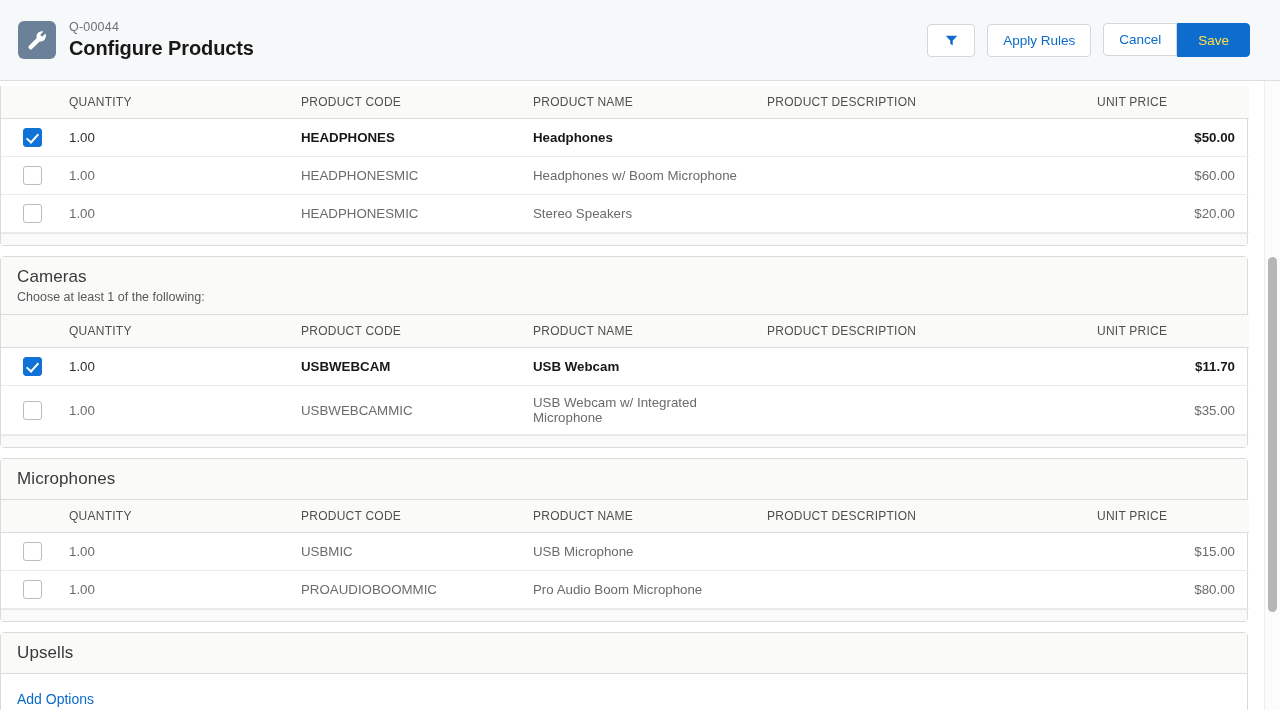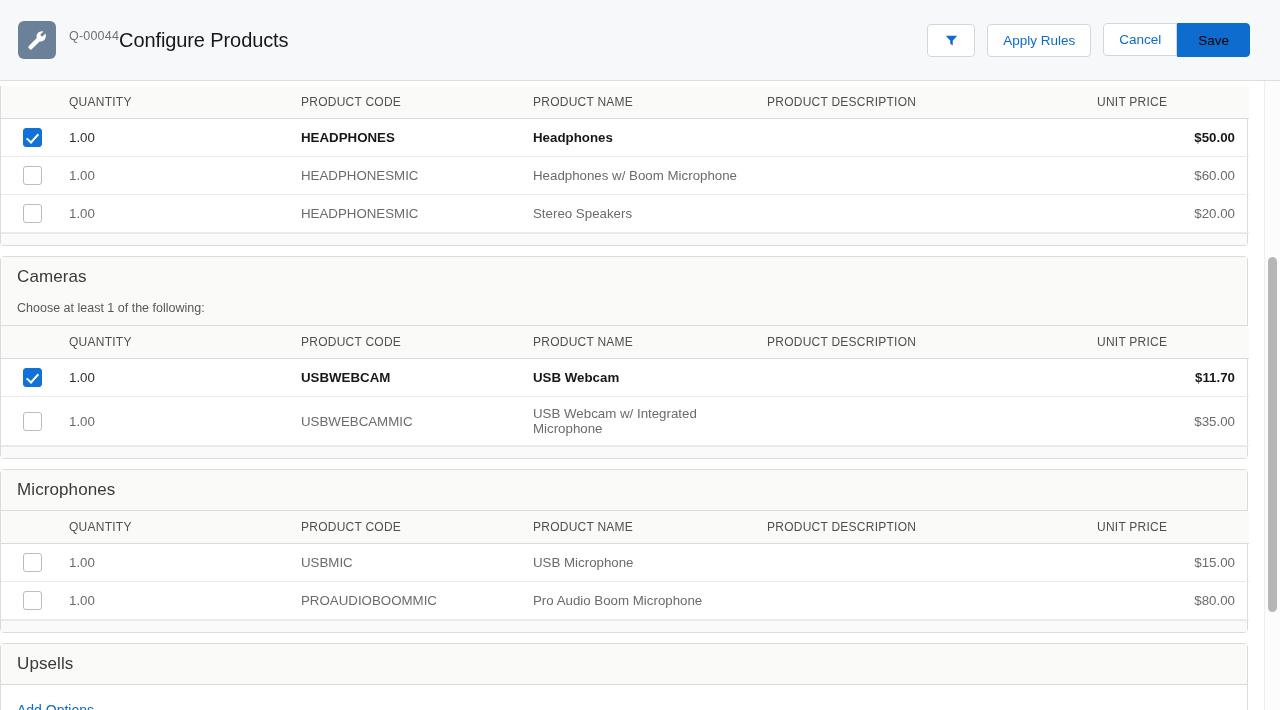--- a/index.html
+++ b/index.html
@@ -23,30 +23,30 @@
   }
   .header-left { display: flex; align-items: center; gap: 13px; }
   .app-icon {
     width: 38px; height: 38px;
     border-radius: 6px;
     background: #6b8199;
     display: flex; align-items: center; justify-content: center;
     flex: 0 0 auto;
   }
   .app-icon svg { width: 22px; height: 22px; display:block; }
-  .title-block { display: flex; flex-direction: row; justify-content: center; line-height: 1.15; }
+  .title-block { display: flex; flex-direction: column; justify-content: center; line-height: 1.15; }
   .record-id {
     font-size: 12.5px;
     color: #6d7278;
     letter-spacing: .2px;
     margin-bottom: 2px;
   }
   .page-title {
     font-size: 20px;
-    font-weight: normal;
+    font-weight: bold;
     color: #181818;
     letter-spacing: -0.1px;
   }
   .header-actions {
     margin-left: auto;
     display: flex;
     align-items: center;
     gap: 12px;
   }
   .btn {
@@ -64,21 +64,21 @@
   }
   .btn-icon { width: 48px; padding: 0; }
   .btn-icon svg { width: 13px; height: 13px; display:block; }
   .btn-group { display: flex; }
   .btn-group .btn { border-radius: 0; }
   .btn-group .btn:first-child { border-radius: 4px 0 0 4px; }
   .btn-group .btn:last-child { border-radius: 0 4px 4px 0; }
   .btn-primary {
     background: #0d6ccd;
     border-color: #0d6ccd;
-    color: #000000;
+    color: #fde047;
     padding: 16px 20px;
   }
 
   
   .body-area {
     position: relative;
     height: 629px;
     background: #ffffff;
     padding: 0 0 0 0;
     overflow: hidden;
@@ -114,21 +114,21 @@
   }
   .section-title {
     font-size: 17px;
     color: #3a3a3a;
     font-weight: normal;
     letter-spacing: .1px;
   }
   .section-sub {
     font-size: 12.5px;
     color: #585858;
-    margin-top: 14px;
+    margin-top: 3px;
   }
 
   table.opt-table {
     width: 100%;
     border-collapse: collapse;
     table-layout: fixed;
   }
   table.opt-table th {
     background: #fafaf9;
     border-bottom: 1px solid #dddbda;

